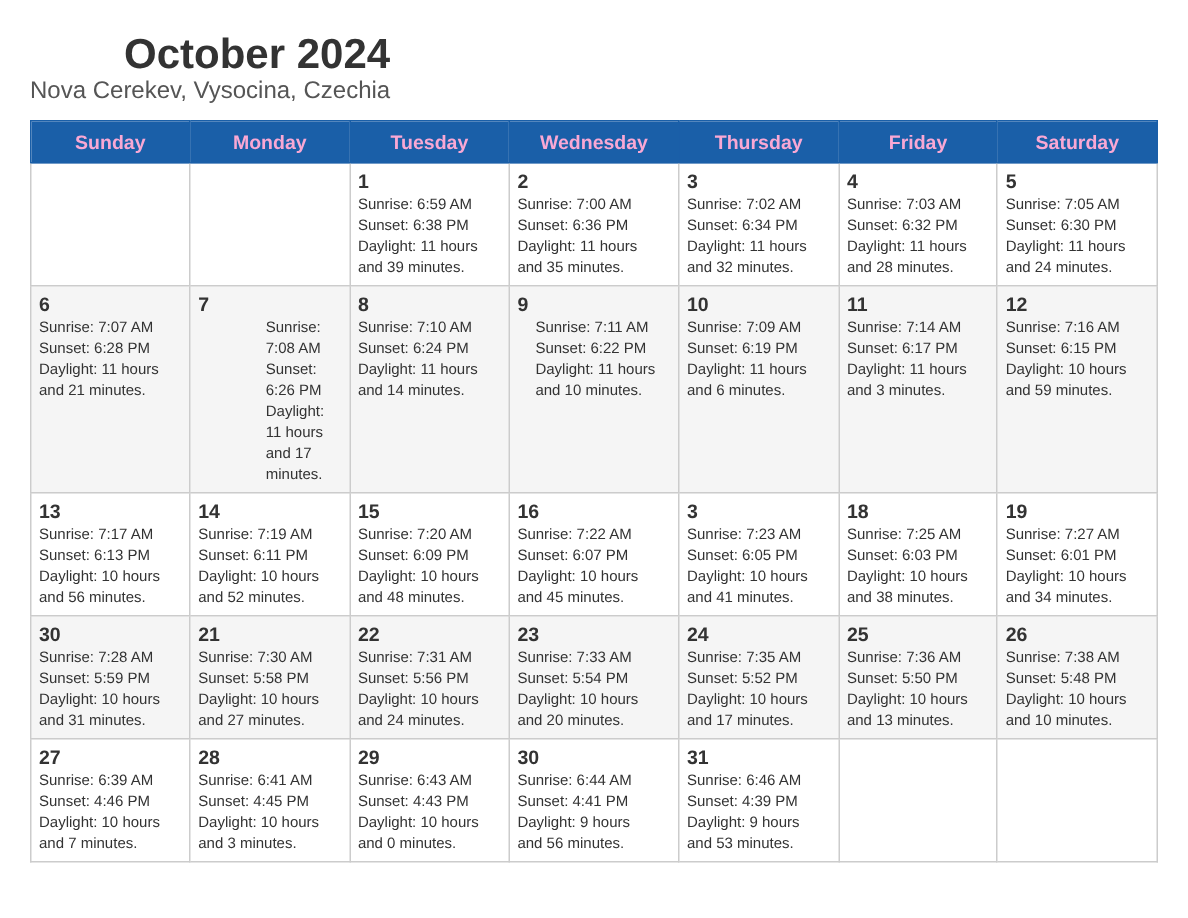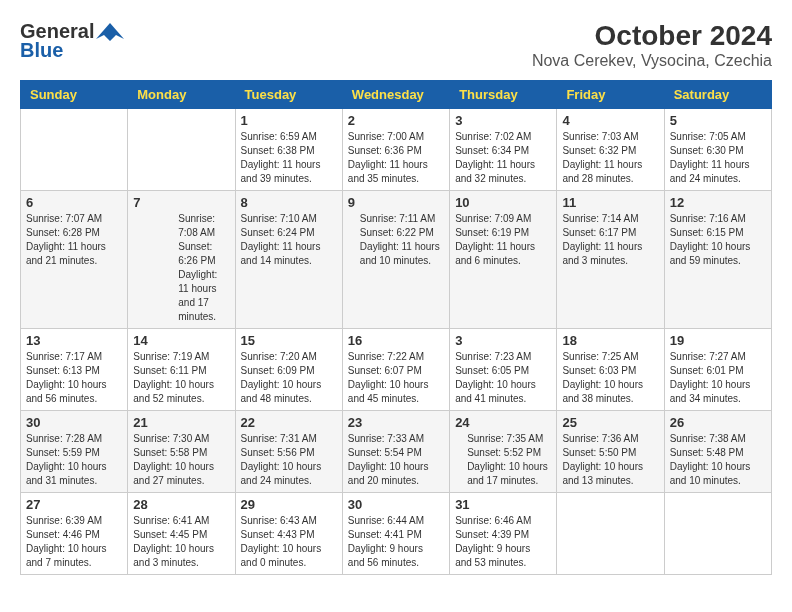--- a/index.html
+++ b/index.html
@@ -38,24 +38,24 @@
       font-size: 16px;
       color: #555;
     }
     .calendar {
       width: 100%;
       border-collapse: collapse;
       border: 1px solid #ccc;
     }
     .calendar th {
       background-color: #1a5fa8;
-      color: #fde047;
-      padding: 6px 9px;
+      color: #f9a8d4;
+      padding: 6px 20px;
       font-size: 13px;
-      text-align: left;
+      text-align: center;
       border: 1px solid #1a5fa8;
     }
     .calendar td {
       vertical-align: top;
       border: 1px solid #ccc;
       padding: 4px 5px;
       width: 107px;
       min-height: 80px;
       font-size: 10.5px;
       color: #333;
@@ -79,29 +79,20 @@
       background: #fff !important;
     }
     .calendar tr:nth-child(even) .empty-cell {
       background: #f5f5f5 !important;
     }
   </style>
 </head>
 <body>
 
 <div class="header-area">
-  <div class="logo">
-    <div class="logo-row">
-      <span style="font-size:20px;font-weight:bold;color:#333;">General</span>
-      <svg width="28" height="22" viewBox="0 0 28 22">
-        <polygon points="14,2 28,18 20,14 14,20 8,14 0,18" fill="#1a5fa8"></polygon>
-      </svg>
-    </div>
-    <div style="font-size:20px;font-weight:bold;color:#1a5fa8;margin-top:-4px;">Blue</div>
-  </div>
   <div class="title-area">
     <div class="month-title">October 2024</div>
     <div class="location-title">Nova Cerekev, Vysocina, Czechia</div>
   </div>
 </div>
 
 <table class="calendar">
   <thead>
     <tr>
     <th>Sunday</th>
@@ -279,21 +270,21 @@
         </td>
         <td>
           <span class="day-number">23</span>
           <div class="day-info" style="white-space: pre-line;">Sunrise: 7:33 AM
 Sunset: 5:54 PM
 Daylight: 10 hours
 and 20 minutes.</div>
         </td>
         <td>
           <span class="day-number">24</span>
-          <div class="day-info" style="white-space: pre-line; margin-left: 12px;">Sunrise: 7:35 AM
+          <div class="day-info" style="white-space: pre-line;">Sunrise: 7:35 AM
 Sunset: 5:52 PM
 Daylight: 10 hours
 and 17 minutes.</div>
         </td>
         <td>
           <span class="day-number">25</span>
           <div class="day-info" style="white-space: pre-line;">Sunrise: 7:36 AM
 Sunset: 5:50 PM
 Daylight: 10 hours
 and 13 minutes.</div>

